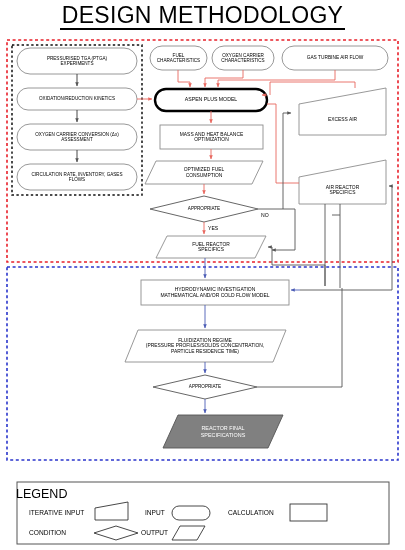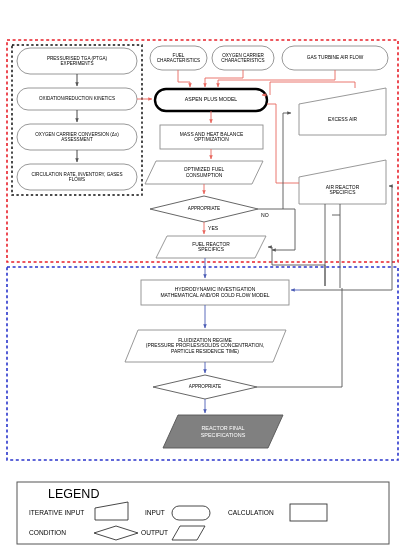--- a/index.html
+++ b/index.html
@@ -13,20 +13,21 @@
   
   .nd{position:absolute;display:flex;align-items:center;justify-content:center;
       text-align:center;line-height:1.12;pointer-events:none;}
   .lbl{position:absolute;font-size:5.1px;}
 </style>
 </head>
 <body>
 
 <div id="page">
 
+  <div class="ttl"><span>DESIGN METHODOLOGY</span></div>
 
   <svg id="svg" viewBox="0 0 405 550">
     <defs>
       <marker id="aR" markerWidth="5" markerHeight="5" refX="4.2" refY="2" orient="auto">
         <path d="M0,0 L4.4,2 L0,4 z" fill="#e8685f"></path>
         </marker>
       <marker id="aG" markerWidth="5" markerHeight="5" refX="4.2" refY="2" orient="auto">
         <path d="M0,0 L4.4,2 L0,4 z" fill="#555"></path>
         </marker>
       <marker id="aB" markerWidth="5" markerHeight="5" refX="4.2" refY="2" orient="auto">
@@ -151,19 +152,19 @@
   <div class="nd" style="left:161px;top:236px;width:100px;height:22px;font-size:4.9px">FUEL REACTOR<br>SPECIFICS</div>
 
   <div class="nd" style="left:299px;top:104px;width:87px;height:31px;font-size:4.9px">EXCESS AIR</div>
   <div class="nd" style="left:299px;top:176px;width:87px;height:28px;font-size:4.9px">AIR REACTOR<br>SPECIFICS</div>
 
   <div class="nd" style="left:141px;top:280px;width:148px;height:25px;font-size:5px">HYDRODYNAMIC INVESTIGATION<br>MATHEMATICAL AND/OR COLD FLOW MODEL</div>
   <div class="nd" style="left:131px;top:330px;width:148px;height:32px;font-size:4.9px">FLUIDIZATION REGIME<br>(PRESSURE PROFILES/SOLIDS CONCENTRATION,<br>PARTICLE RESIDENCE TIME)</div>
   <div class="nd" style="left:173px;top:379px;width:64px;height:16px;font-size:4.6px">APPROPRIATE</div>
   <div class="nd" style="left:168px;top:415px;width:110px;height:33px;font-size:5.4px;color:#fff">REACTOR FINAL<br>SPECIFICATIONS</div>
 
-  <div style="position:absolute;left:48px;top:487px;font-size:12.5px">LEGEND</div>
+  <div style="position:absolute;left:16px;top:487px;font-size:12.5px">LEGEND</div>
   <div style="position:absolute;left:29px;top:509px;font-size:6.6px">ITERATIVE INPUT</div>
   <div style="position:absolute;left:145px;top:509px;font-size:6.6px">INPUT</div>
   <div style="position:absolute;left:228px;top:509px;font-size:6.6px">CALCULATION</div>
   <div style="position:absolute;left:29px;top:529px;font-size:6.6px">CONDITION</div>
   <div style="position:absolute;left:141px;top:529px;font-size:6.6px">OUTPUT</div>
 </div>
 
 </body></html>

